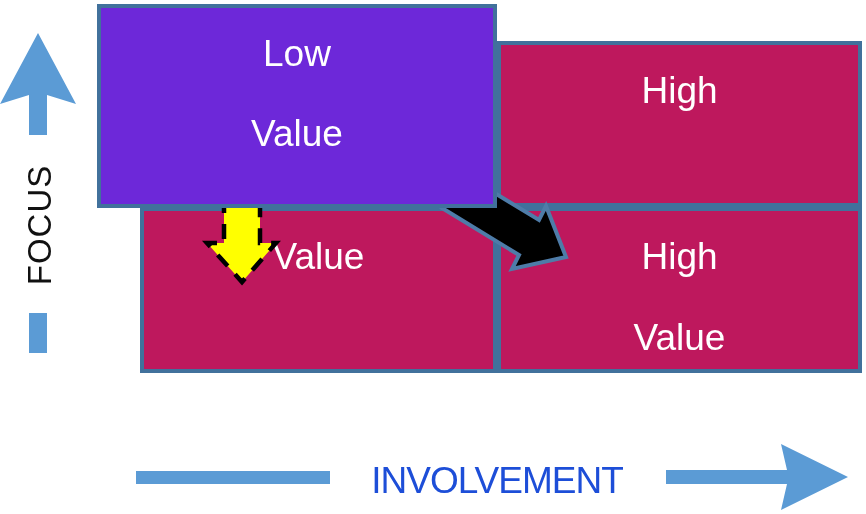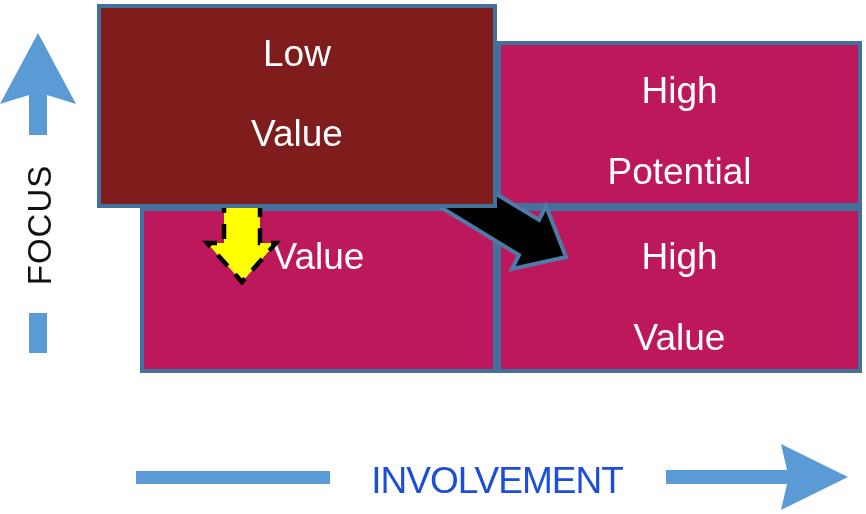--- a/index.html
+++ b/index.html
@@ -8,21 +8,21 @@
     font-family:"Liberation Sans",sans-serif;
   }
   .layer{position:absolute;left:0;top:0;width:866px;height:514px;pointer-events:none;}
   
   .box{
     position:absolute;box-sizing:border-box;border:4px solid #41719C;
     display:flex;flex-direction:column;align-items:center;
     padding-top:22px;row-gap:33px;
   }
   .box-blue{background:#be185d;}
-  .box-orange{background:#7f1d1d;gap:32px;}
+  .box-orange{background:#6d28d9;gap:32px;}
   .box .line{
     color:#ffffff;font-size:37px;line-height:48px;text-align:center;white-space:nowrap;
   }
   .q-top-right   {left:497px;top:41px; width:365px;height:166px;z-index:2;}
   .q-bottom-left {left:140px;top:207px;width:357px;height:166px;z-index:2;}
   .q-bottom-right{left:497px;top:207px;width:365px;height:166px;z-index:2;}
   .q-overlay     {left:97px; top:4px;  width:400px;height:204px;z-index:4;}
   
   .focus-label{
     position:absolute;left:-32px;top:205px;width:144px;height:40px;z-index:1;
@@ -48,21 +48,20 @@
     <rect x="29" y="313" width="18" height="40" fill="#5B9BD5"></rect>
     <rect x="136" y="471" width="194" height="13" fill="#5B9BD5"></rect>
     <polygon points="666,470 787,470 781,444 848,477 781,510 787,484 666,484" fill="#5B9BD5"></polygon>
   </svg>
 
   <div class="focus-label">FOCUS</div>
   <div class="involvement-label">INVOLVEMENT</div>
 
   <div class="box box-blue q-top-right">
     <div class="line">High</div>
-    <div class="line">Potential</div>
   </div>
 
   <div class="box box-blue q-bottom-left">
     <div class="line">Value</div>
   </div>
 
   <div class="box box-blue q-bottom-right">
     <div class="line">High</div>
     <div class="line">Value</div>
   </div>

